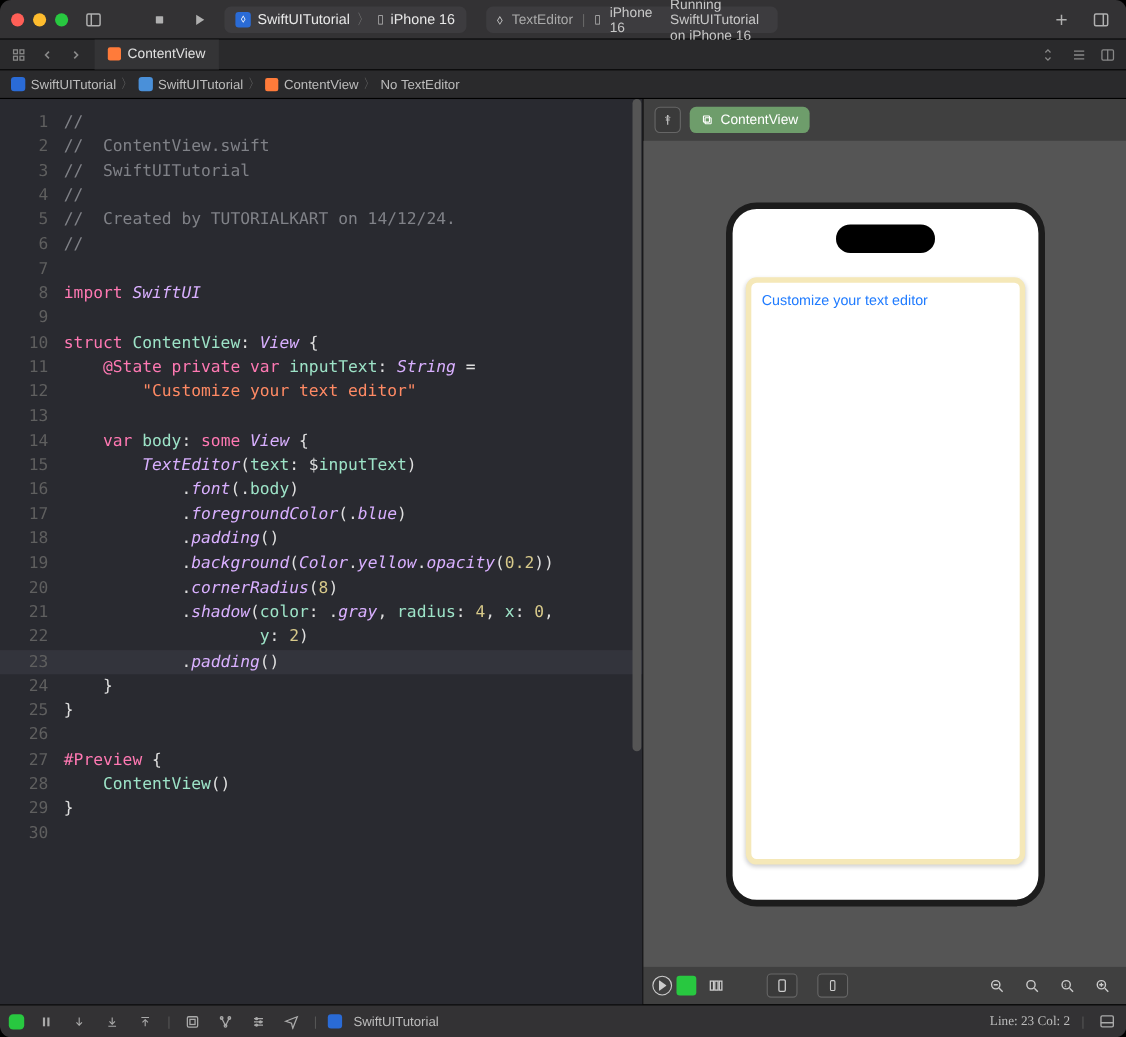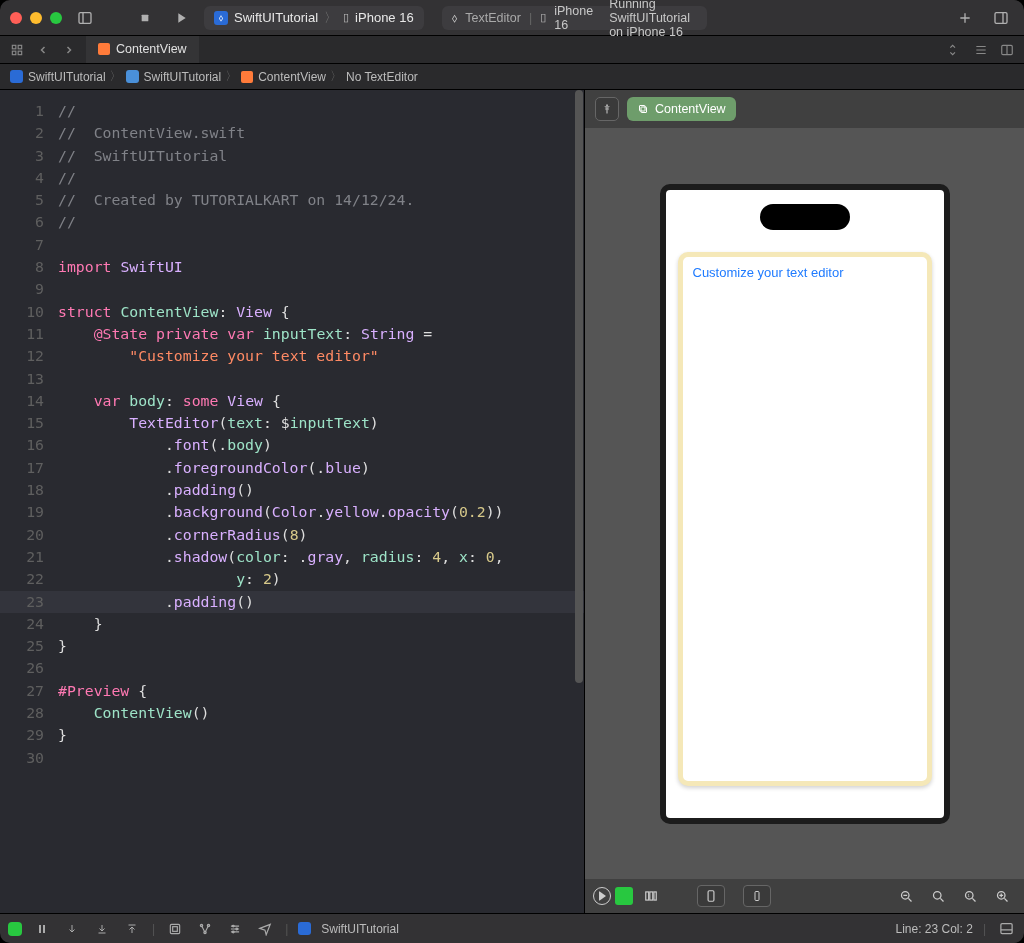--- a/index.html
+++ b/index.html
@@ -88,53 +88,53 @@
     margin:0; padding:10px 0 0 0;
     font-family: "SF Mono", Menlo, Consolas, monospace;
     font-size:14.8px; line-height:22.3px;
     color:var(--text-white);
     white-space:pre;
   }
   .ln{display:flex;}
   .ln.hl{background:#33343c;align-items:flex-end;}
   .gut{width:58px;text-align:right;padding-right:14px;color:var(--gutter);user-select:none;flex-shrink:0;}
   .cc{flex:1;}
-  .c-cm{color:var(--comment);} .c-kw{color:var(--kw-pink);} .c-tp{color:var(--type-purple);} .c-fn{color:var(--func-mint);} .c-st{color:var(--str-orange);}
+  .c-cm{color:var(--comment);} .c-kw{color:var(--kw-pink);} .c-tp{color:var(--type-purple);font-style:italic;} .c-fn{color:var(--func-mint);} .c-st{color:var(--str-orange);}
   .c-nm{color:var(--num-yellow);}
   .code-mini-scroll{position:absolute;right:0;top:0;width:10px;height:100%;background:transparent;}
   .code-mini-thumb{position:absolute;right:1px;top:0;width:8px;height:72%;background:#555;border-radius:4px;}
   
   .preview-pane{width:440px;background:var(--bg-preview);display:flex;flex-direction:column;border-left:1px solid #000;}
   .pv-top{height:38px;display:flex;align-items:center;gap:8px;padding:0 10px;}
   .pv-pin{width:24px;height:24px;border:1px solid #666;border-radius:5px;display:flex;align-items:center;justify-content:center;background:#3a3a3a;color:#ccc;}
   .pv-pill{background:var(--pill-green);border-radius:6px;height:24px;display:flex;align-items:center;gap:6px;padding:0 10px;color:#fff;font-size:12.5px;}
   .pv-canvas{flex:1;background:var(--bg-canvas);margin:0;display:flex;align-items:center;justify-content:center;position:relative;padding:18px;}
   .pv-bottom{height:34px;display:flex;align-items:center;gap:4px;padding:0 8px;background:var(--bg-preview);}
   .pv-btn{width:28px;height:22px;display:flex;align-items:center;justify-content:center;color:#ccc;border-radius:4px;position:relative;}
   .pv-btn.boxed{border:1px solid #666;background:#3a3a3a;}
   .pv-btn.play::after{content:"";width:0;height:0;border-left:7px solid #ccc;border-top:5px solid transparent;border-bottom:5px solid transparent;border-radius:1px;}
   .pv-btn.play{border:1.5px solid #ccc;border-radius:50%;width:18px;height:18px;}
   .pv-btn.green-sq{width:18px;height:18px;border-radius:3px;background:#28c840;}
   
   .phone{
-    width:290px;height:640px;border:6px solid #1c1c1c;border-radius:10px;
+    width:290px;height:640px;border:6px solid #1c1c1c;border-radius:28px;
     background:#ffffff;position:relative;overflow:hidden;
   }
   .dynamic-island{position:absolute;top:14px;left:50%;transform:translateX(-50%);width:90px;height:26px;background:#000;border-radius:14px;}
   .phone-content{position:absolute;top:62px;left:12px;right:12px;bottom:32px;display:flex;}
   .text-editor-box{
     flex:1;background:#ffffff;border:5px solid #f5e8b8;border-radius:10px;
     padding:8px 10px;box-shadow:0 2px 4px rgba(0,0,0,0.18);
   }
   .text-editor-box .te-text{color:#1f7bff;font-size:13px;font-family:-apple-system,Arial,sans-serif;}
   
   .bottom-row{height:30px;background:var(--bg-toolbar);display:flex;align-items:center;padding:0 8px;gap:10px;border-top:1px solid #000;font-size:12px;color:#bcbcbc;}
   .br-icon{width:20px;height:20px;display:flex;align-items:center;justify-content:center;color:#aaa;}
   .br-green{width:14px;height:14px;border-radius:4px;background:#28c840;}
-  .mono-sm{font-family:Liberation Sans, sans-serif;}
+  .mono-sm{font-family:Liberation Serif, serif;}
   
   svg{display:block;}
 </style>
 </head>
 <body>
 
 <div class="titlebar">
   <div class="traffic">
     <span class="tl-red"></span>
     <span class="tl-yellow"></span>

